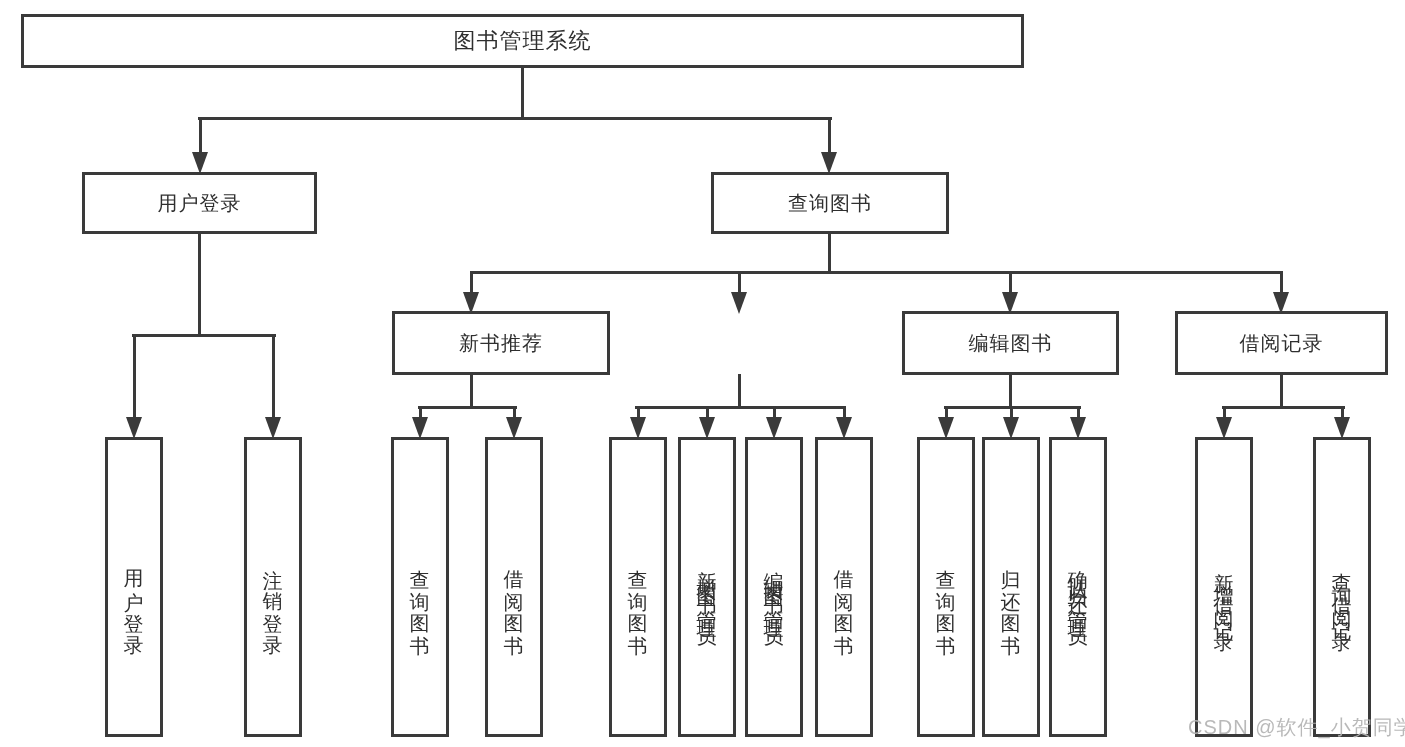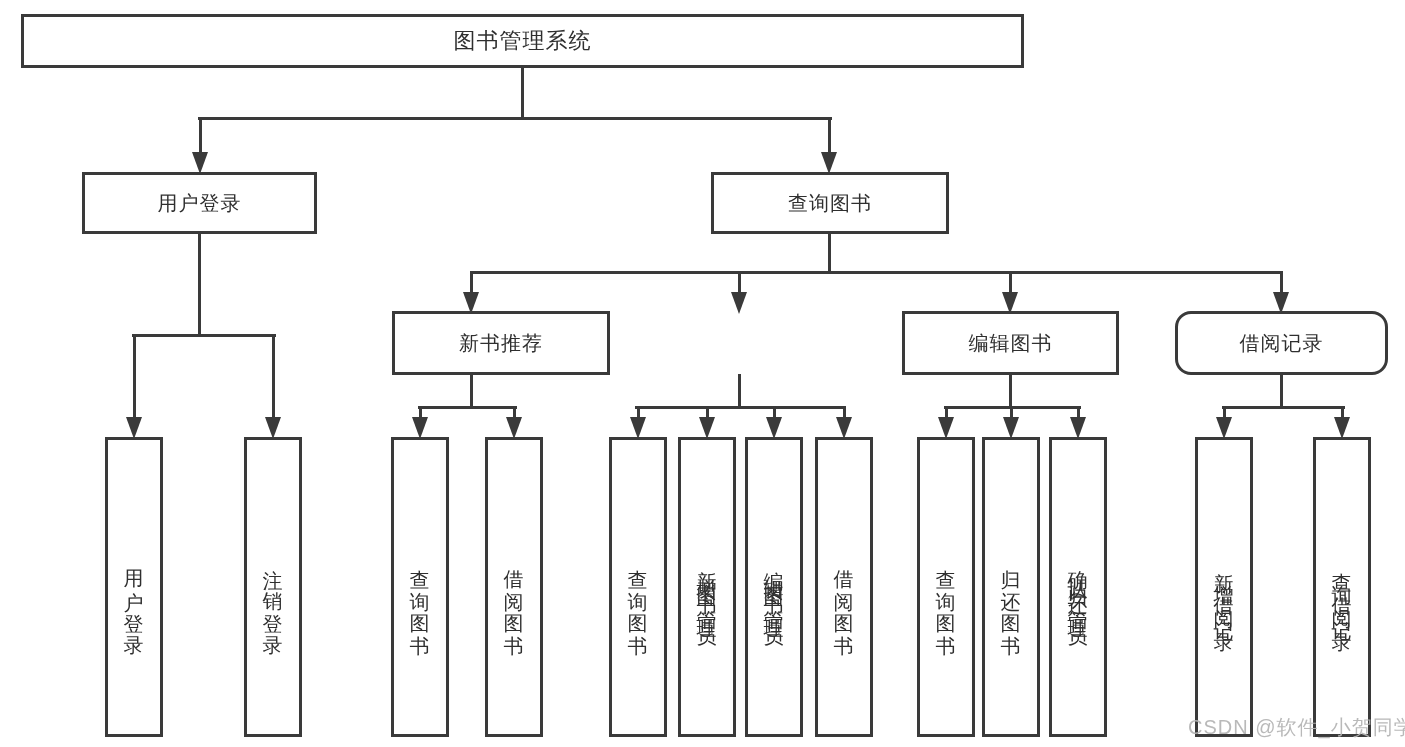--- a/index.html
+++ b/index.html
@@ -130,21 +130,21 @@
     <div class="stem"></div>
     <div class="head"></div>
   </div>
   <div class="arrow" style="left:1273px;top:271px;height:43px;">
     <div class="stem"></div>
     <div class="head"></div>
   </div>
 
   <div class="box" style="left:364px;top:311px;width:218px;height:64px;margin-left:28px;">新书推荐</div>
   <div class="box" style="left:902px;top:311px;width:217px;height:64px;">编辑图书</div>
-  <div class="box" style="left:1175px;top:311px;width:213px;height:64px;border-radius:16px;">借阅记录</div>
+  <div class="box" style="left:1175px;top:311px;width:213px;height:64px;">借阅记录</div>
 
   <div class="vline" style="left:470px;top:374px;height:35px;"></div>
   <div class="hline" style="left:418px;top:406px;width:99px;"></div>
   <div class="vline" style="left:738px;top:374px;height:35px;"></div>
   <div class="hline" style="left:635px;top:406px;width:211px;"></div>
   <div class="vline" style="left:1009px;top:374px;height:35px;"></div>
   <div class="hline" style="left:944px;top:406px;width:137px;"></div>
   <div class="vline" style="left:1280px;top:374px;height:35px;"></div>
   <div class="hline" style="left:1222px;top:406px;width:123px;"></div>
 

